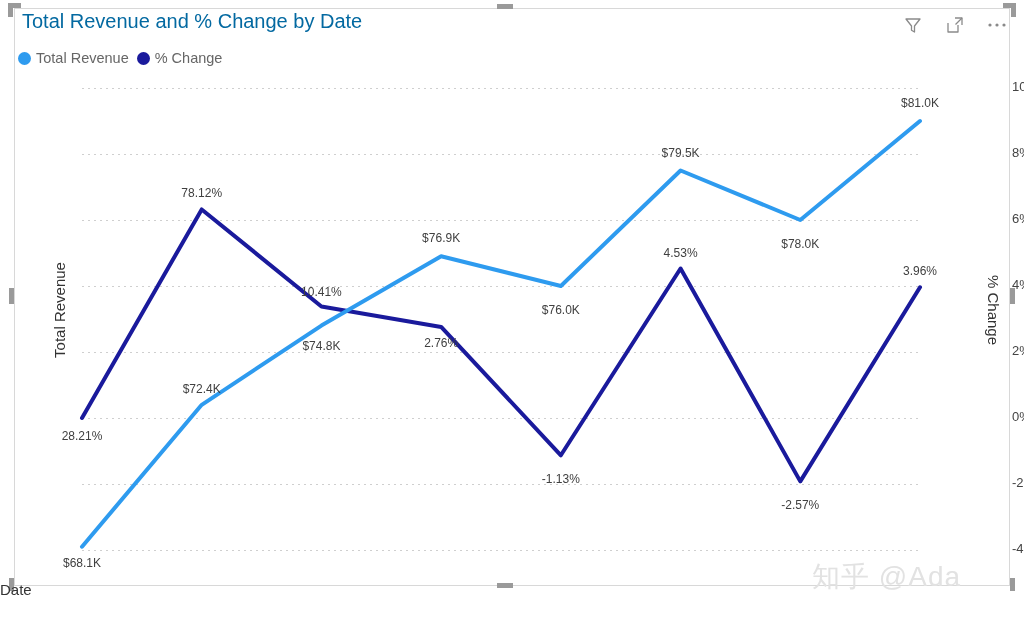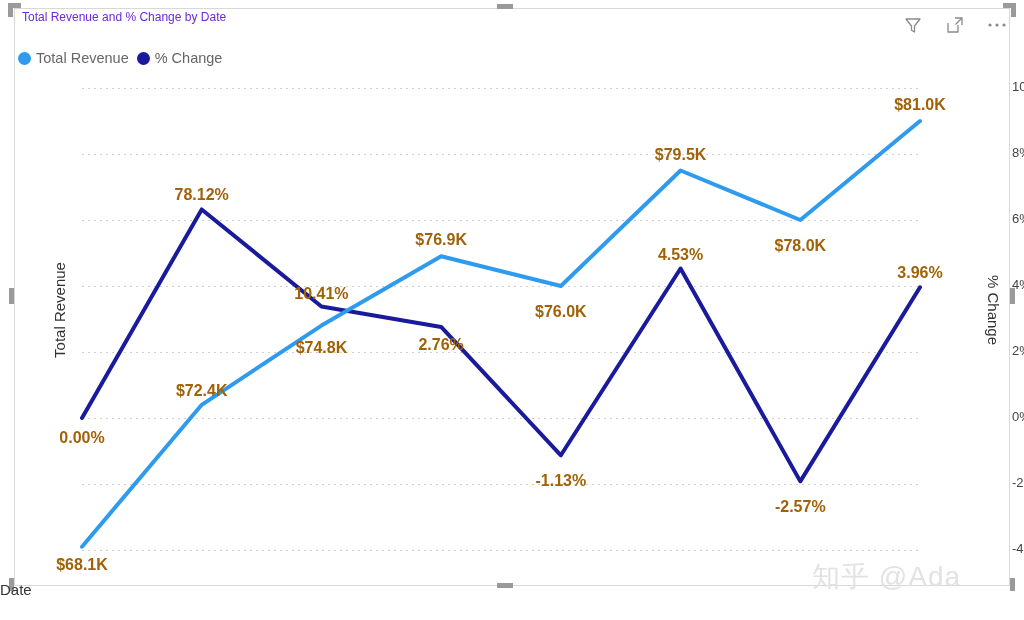--- a/index.html
+++ b/index.html
@@ -19,21 +19,21 @@
   .h-tl2{left:8px;top:3px;width:5px;height:14px;}
   .h-tr{left:1003px;top:3px;width:13px;height:5px;}
   .h-tr2{left:1011px;top:3px;width:5px;height:14px;}
   .h-ml{left:9px;top:288px;width:5px;height:16px;}
   .h-mr{left:1010px;top:288px;width:5px;height:16px;}
   .h-tm{left:497px;top:4px;width:16px;height:5px;}
   .h-bm{left:497px;top:583px;width:16px;height:5px;}
   .h-bl{left:9px;top:578px;width:5px;height:13px;}
   .h-br{left:1010px;top:578px;width:5px;height:13px;}
 
-  .title{position:absolute;left:22px;top:10px;font-size:12px;color:#6d28d9;white-space:nowrap;}
+  .title{position:absolute;left:22px;top:10px;font-size:20px;color:#0369a1;white-space:nowrap;}
 
   .legend{position:absolute;left:18px;top:50px;display:flex;align-items:center;gap:8px;}
   .legend-item{display:flex;align-items:center;gap:5px;}
   .dot{width:13px;height:13px;border-radius:50%;display:inline-block;}
   .legend-label{font-size:14.5px;color:#666666;white-space:nowrap;}
 
   .icons{position:absolute;top:14px;right:16px;display:flex;align-items:center;gap:20px;}
   .icon{width:22px;height:22px;display:flex;align-items:center;justify-content:center;cursor:pointer;}
   .icon svg{display:block;}
 
@@ -43,21 +43,21 @@
     background-image:linear-gradient(to right,#cfcfcf 0 2px,transparent 2px 6px);
     background-size:6px 1px;background-repeat:repeat-x;}
   .ytick-right{position:absolute;left:930px;font-size:13px;color:#444;white-space:nowrap;}
 
   .axis-title-left{position:absolute;left:12px;top:50%;transform:translateY(-50%) rotate(-90deg);
       transform-origin:center;font-size:15px;color:#333;white-space:nowrap;}
   .axis-title-right{position:absolute;right:-4px;top:50%;transform:translateY(-50%) rotate(90deg);
       transform-origin:center;font-size:15px;color:#333;white-space:nowrap;}
   .axis-title-x{position:absolute;left:0;right:0;top:581px;text-align:left;font-size:15px;color:#333;}
 
-  .dlabel{position:absolute;font-size:16px;color:#a16207;white-space:nowrap;transform:translateX(-50%);font-weight:bold;}
+  .dlabel{position:absolute;font-size:12px;color:#404040;white-space:nowrap;transform:translateX(-50%);}
 
   .watermark{position:absolute;left:812px;top:558px;font-size:28px;color:#e2e2e2;
       letter-spacing:1px;white-space:nowrap;pointer-events:none;}
 
   svg.lines{position:absolute;left:0;top:0;overflow:visible;}
 </style>
 </head>
 <body>
 
 <div id="visual">
@@ -146,21 +146,21 @@
       </svg>
     <div id="dlabels">
         <div class="dlabel" style="left: 0px; top: 467.7px;">$68.1K</div>
         <div class="dlabel" style="left: 119.714px; top: 293.8px;">$72.4K</div>
         <div class="dlabel" style="left: 239.429px; top: 250.6px;">$74.8K</div>
         <div class="dlabel" style="left: 359.143px; top: 143.3px;">$76.9K</div>
         <div class="dlabel" style="left: 478.857px; top: 215px;">$76.0K</div>
         <div class="dlabel" style="left: 598.571px; top: 57.5px;">$79.5K</div>
         <div class="dlabel" style="left: 718.286px; top: 149px;">$78.0K</div>
         <div class="dlabel" style="left: 838px; top: 8px;">$81.0K</div>
-        <div class="dlabel" style="left: 0px; top: 341px;">0.00%</div>
+        <div class="dlabel" style="left: 0px; top: 341px;">28.21%</div>
         <div class="dlabel" style="left: 119.714px; top: 98.44px;">78.12%</div>
         <div class="dlabel" style="left: 239.429px; top: 197.46px;">10.41%</div>
         <div class="dlabel" style="left: 359.143px; top: 247.92px;">2.76%</div>
         <div class="dlabel" style="left: 478.857px; top: 384.29px;">-1.13%</div>
         <div class="dlabel" style="left: 598.571px; top: 157.51px;">4.53%</div>
         <div class="dlabel" style="left: 718.286px; top: 410.36px;">-2.57%</div>
         <div class="dlabel" style="left: 838px; top: 176.32px;">3.96%</div>
       </div>
   </div>
 

